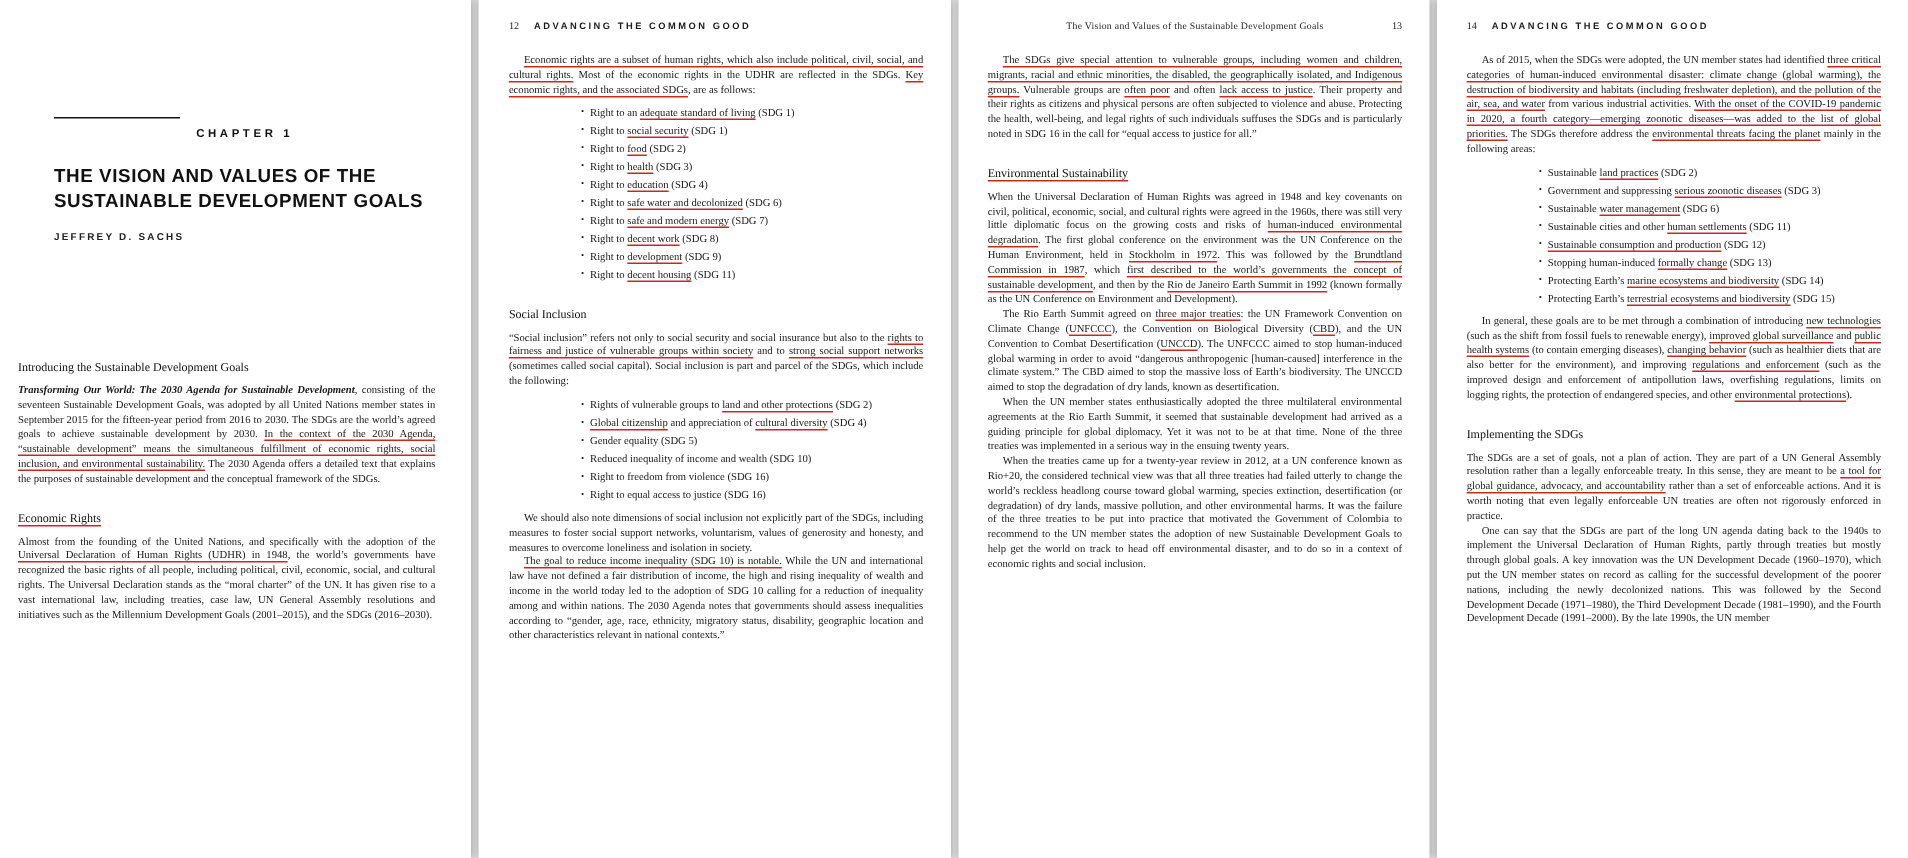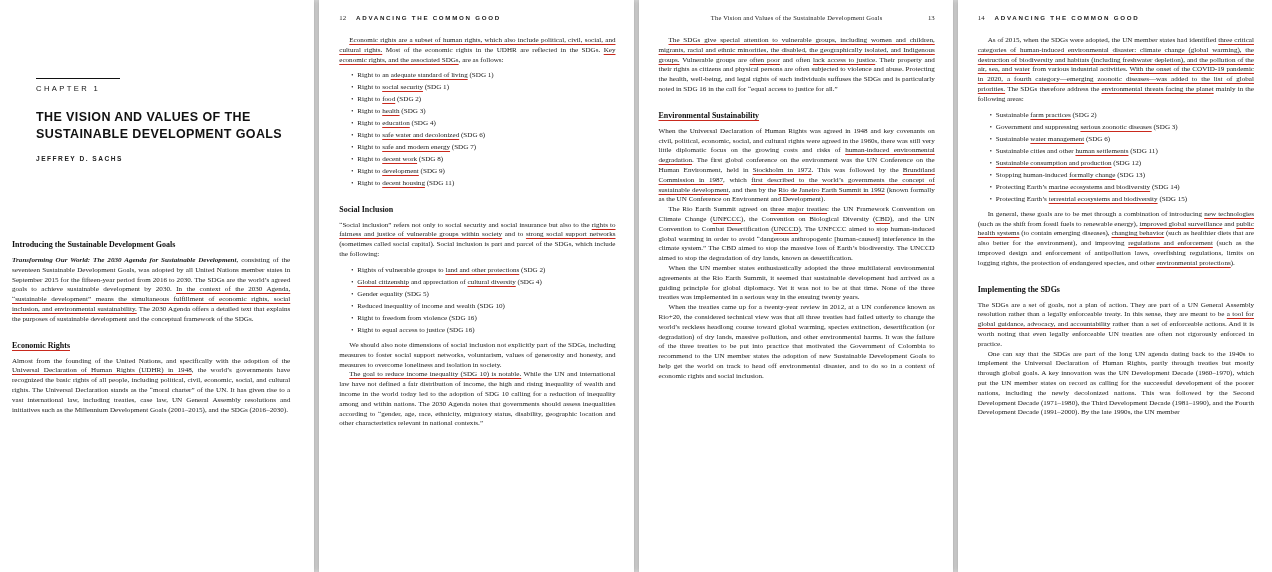--- a/index.html
+++ b/index.html
@@ -48,42 +48,42 @@
     font-family: "Liberation Serif", serif;
     font-weight: 400;
     letter-spacing: 0.2px;
     font-size: 6.5px;
   }
   .running-head.recto .folio { position: absolute; right: 0; top: 0; }
 
   .chapter-rule { width: 84px; border-top: 1.4px solid #111; margin: 0 0 5px 24px; }
   .chapter-label {
     font-family: "Liberation Sans", sans-serif;
-    font-weight: 400; font-size: 7.6px; letter-spacing: 2.4px;
-    margin-left: 24px; color: #111;
+    font-weight: 700; font-size: 7.6px; letter-spacing: 2.4px;
+    margin-left: 24px; color: #111; text-align: center;
   }
   .book-title {
     font-family: "Liberation Sans", sans-serif;
     font-weight: 700; font-size: 12.5px; line-height: 16.5px;
     letter-spacing: 0.4px; margin: 16px 0 0 24px; max-width: 262px; color: #111;
   }
   .author {
     font-family: "Liberation Sans", sans-serif;
     font-weight: 700; font-size: 6.6px; letter-spacing: 1.5px;
     margin: 13px 0 78px 24px; color: #222;
   }
 
-  .sec-heading { font-size: 8px; font-weight: 700; margin: 16px 0 7px; color: #101010; }
+  .sec-heading { font-size: 8px; font-weight: 400; margin: 16px 0 7px; color: #101010; }
   .page-body > .sec-heading:first-child { margin-top: 0; }
 
   .para { font-size: 7.1px; line-height: 9.8px; text-align: justify; }
   .para.ind { text-indent: 10px; }
 
   .bullets { list-style: none; margin: 6px 0 6px 12px; }
-  .bullets li { display: flex; gap: 4px; font-size: 7.1px; line-height: 9.2px; margin-bottom: 2.8px; }
+  .bullets li { display: flex; gap: 4px; font-size: 7.1px; line-height: 9.2px; margin-bottom: 2.8px; margin-left: 36px; }
   .bullet-glyph { font-size: 6px; line-height: 9.2px; }
 
   .rl {
     text-decoration: underline;
     text-decoration-color: #c9291d;
     text-decoration-thickness: 1.3px;
     text-underline-offset: 2.2px;
     text-decoration-skip-ink: none;
   }
   .it { font-style: italic; font-weight: bold; }
@@ -208,21 +208,21 @@
   <section class="page">
     <header class="running-head verso">
       <span class="folio">14</span>
       <span class="rh-title">ADVANCING THE COMMON GOOD</span>
     </header>
     <div class="page-body">
         <p class="para ind"><span>As of 2015, when the SDGs were adopted, the UN member states had identified </span><span class="rl">three critical categories of human-induced environmental disaster: climate change (global warming), the destruction of biodiversity and habitats (including freshwater depletion), and the pollution of the air, sea, and water</span><span> from various industrial activities. </span><span class="rl">With the onset of the COVID-19 pandemic in 2020, a fourth category—emerging zoonotic diseases—was added to the list of global priorities.</span><span> The SDGs therefore address the </span><span class="rl">environmental threats facing the planet</span><span> mainly in the following areas:</span></p>
         <ul class="bullets">
           <li>
             <span class="bullet-glyph">•</span>
-            <span class="bullet-text"><span>Sustainable </span><span class="rl">farm practices</span><span> (SDG 2)</span></span>
+            <span class="bullet-text"><span>Sustainable </span><span class="rl">land practices</span><span> (SDG 2)</span></span>
           </li>
           <li>
             <span class="bullet-glyph">•</span>
             <span class="bullet-text"><span>Government and suppressing </span><span class="rl">serious zoonotic diseases</span><span> (SDG 3)</span></span>
           </li>
           <li>
             <span class="bullet-glyph">•</span>
             <span class="bullet-text"><span>Sustainable </span><span class="rl">water management</span><span> (SDG 6)</span></span>
           </li>
           <li>

